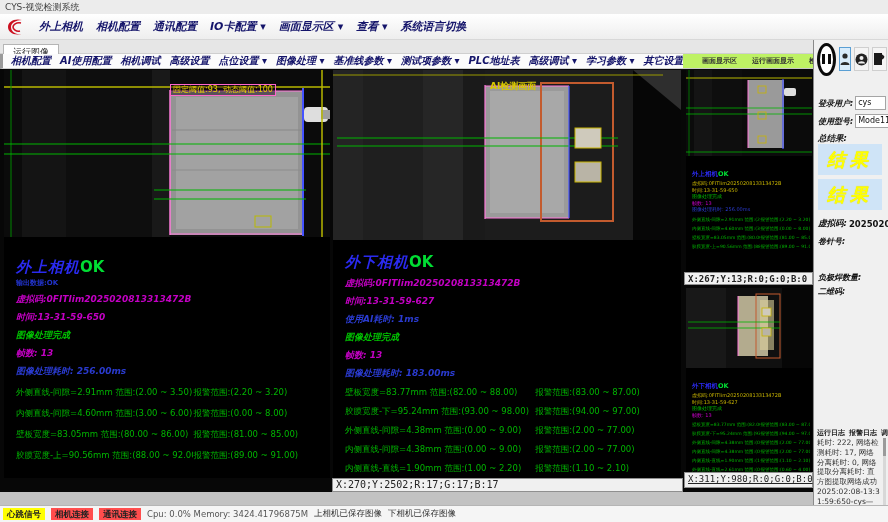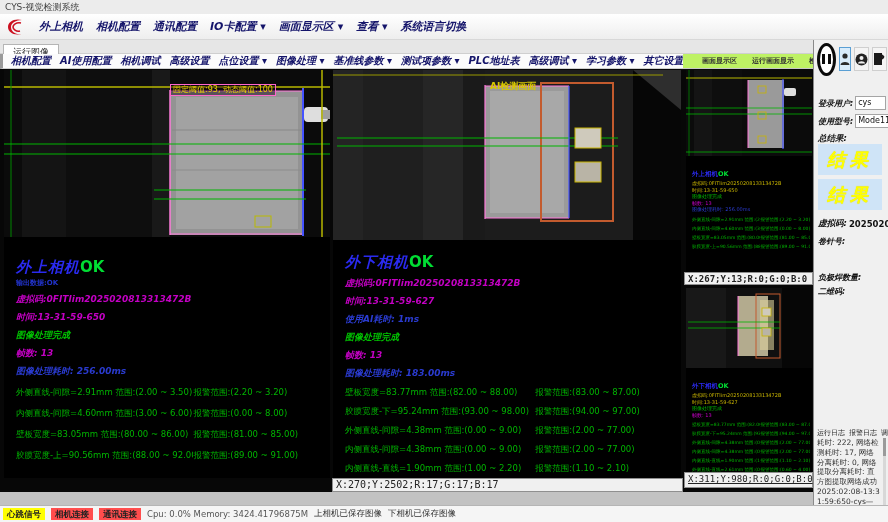--- a/index.html
+++ b/index.html
@@ -74,21 +74,21 @@
   .sb-btn.sel{background:#d9ecfb;border:1px solid #5a9fd4;}
   .sb-row{position:absolute;left:4px;width:68px;display:flex;align-items:center;gap:2px;}
   .sb-label{font-size:8px;font-weight:bold;font-style:italic;color:#111;white-space:nowrap;}
   .sb-label2{font-size:8.5px;font-weight:bold;font-style:italic;color:#111;white-space:nowrap;}
   .sb-input{flex:1;background:#fff;border:1px solid #a5a5a5;font-size:8px;height:12px;line-height:12px;
             padding:0 2px;color:#111;}
   .result{position:absolute;left:4px;width:64px;height:31px;background:#cfe4f7;color:#ffff00;
           font-size:18px;font-weight:bold;font-style:italic;text-align:center;line-height:31px;
           letter-spacing:5px;text-shadow:0 0 1px #d8d800;}
   .logtabs{position:absolute;left:3px;top:388px;width:68px;display:flex;gap:4px;}
-  .logtab{font-size:7px;font-weight:normal;color:#222;white-space:nowrap;text-align:right;}
+  .logtab{font-size:7px;font-weight:bold;color:#222;white-space:nowrap;text-align:right;}
   .logtext{position:absolute;left:3px;top:398px;width:63px;height:68px;font-size:7.5px;line-height:1.3;
            color:#333;word-break:break-all;overflow:hidden;}
   .logscroll{position:absolute;right:2px;top:398px;width:3px;height:68px;background:#d8d8d8;}
   .logscroll .thumb{width:3px;height:18px;background:#9a9a9a;}
 
   
   .statusbar{left:0;top:505px;width:888px;height:17px;background:#f5f5f5;border-top:1px solid #b5b5b5;
              display:flex;align-items:center;gap:6px;padding-left:3px;}
   .chip{font-size:8.5px;font-weight:bold;color:#222;padding:1px 4px;line-height:10px;}
   .chip.yellow{background:#ffff00;}

